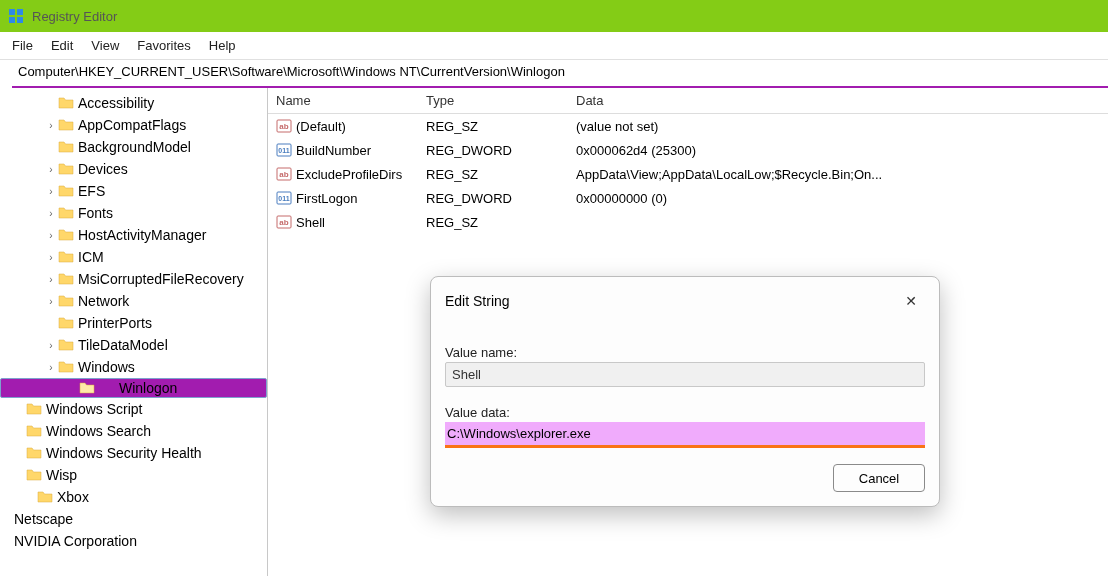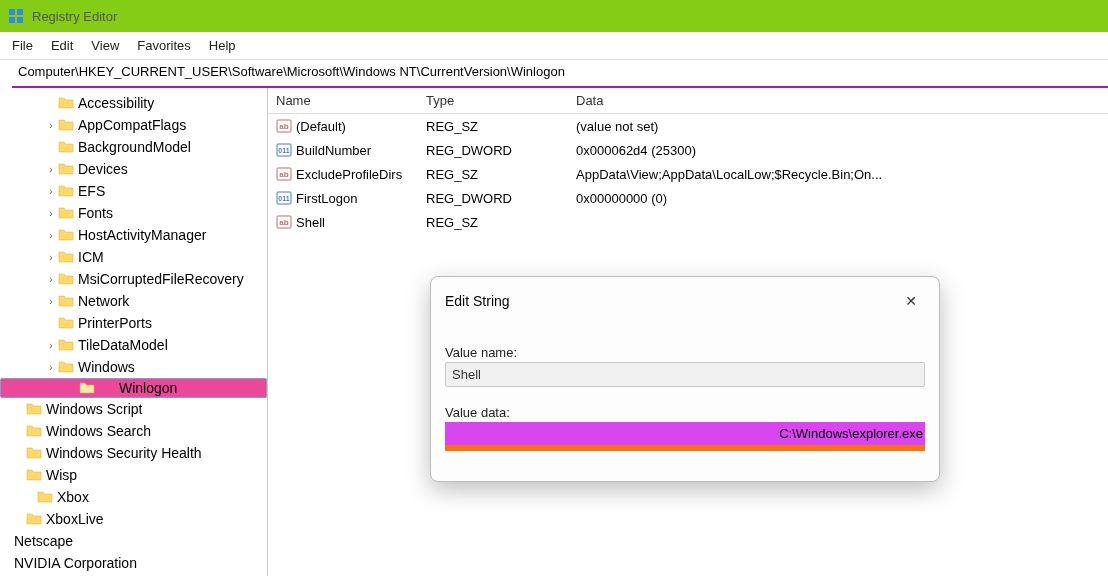--- a/index.html
+++ b/index.html
@@ -72,21 +72,21 @@
     color: #666;
     font-size: 10px;
   }
   .tree-row .folder {
     width: 16px; height: 16px;
     margin: 0 4px 0 0;
     display:inline-flex;
   }
   .tree-row .folder svg { width:16px; height:16px; }
   .tree-row.selected {
-    background: #ec4899;
+    background: #a21caf;
     border: 1px solid #7da2ce;
     border-radius: 2px;
     height: 20px;
     gap: 20px;
   }
   .table {
     flex: 1;
     overflow: hidden;
   }
   .thead {
@@ -155,27 +155,26 @@
     border: 1px solid #c8c8c8;
     background: #f0f0f0;
     padding: 4px 6px;
     font-size: 13px;
     color:#333;
     border-radius: 2px;
   }
   .dialog .edit-field {
     width: 100%;
     border: none;
-    border-bottom: 6px solid #f97316;
-    background: #d946ef;
+    border-bottom: 3px solid #f97316;
+    background: #f0abfc;
     padding: 4px 2px;
     font-size: 13px;
     font-family: inherit;
     outline: none;
-    text-align: right;
   }
   .dialog .buttons {
     display:flex;
     justify-content:flex-end;
     gap: 12px;
     margin-top: 16px;
   }
   .dialog button {
     width: 92px;
     height: 28px;
@@ -381,29 +380,20 @@
         <span>Wisp</span>
       </div>
       <div class="tree-row" style="padding-left: 23px;">
         <span class="chev"></span>
         <span class="folder">
           <svg viewBox="0 0 16 16">
             <path d="M1 3h5l1.5 2H15v8H1z" fill="#ffd76a" stroke="#d9a93c" stroke-width="0.5"></path>
           </svg>
         </span>
         <span>Xbox</span>
-      </div>
-      <div class="tree-row" style="padding-left: 12px;">
-        <span class="chev"></span>
-        <span class="folder">
-          <svg viewBox="0 0 16 16">
-            <path d="M1 3h5l1.5 2H15v8H1z" fill="#ffd76a" stroke="#d9a93c" stroke-width="0.5"></path>
-          </svg>
-        </span>
-        <span>XboxLive</span>
       </div>
       <div class="tree-row" style="padding-left: 0px;">
         <span class="chev"></span>
         <span>Netscape</span>
       </div>
       <div class="tree-row" style="padding-left: 0px;">
         <span class="chev"></span>
         <span>NVIDIA Corporation</span>
       </div>
     </div>
@@ -487,15 +477,16 @@
   <div class="dtitle">
     <span>Edit String</span>
     <span class="close">✕</span>
   </div>
   <div class="body">
     <label>Value name:</label>
     <div class="ro-field">Shell</div>
     <label>Value data:</label>
     <input class="edit-field" value="C:\Windows\explorer.exe" style="">
     <div class="buttons">
+      <button>Cancel</button>
     </div>
   </div>
 </div>
 
 </body></html>

